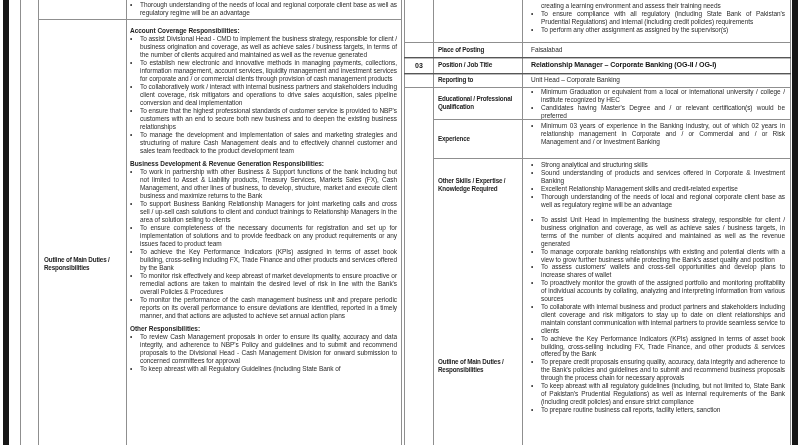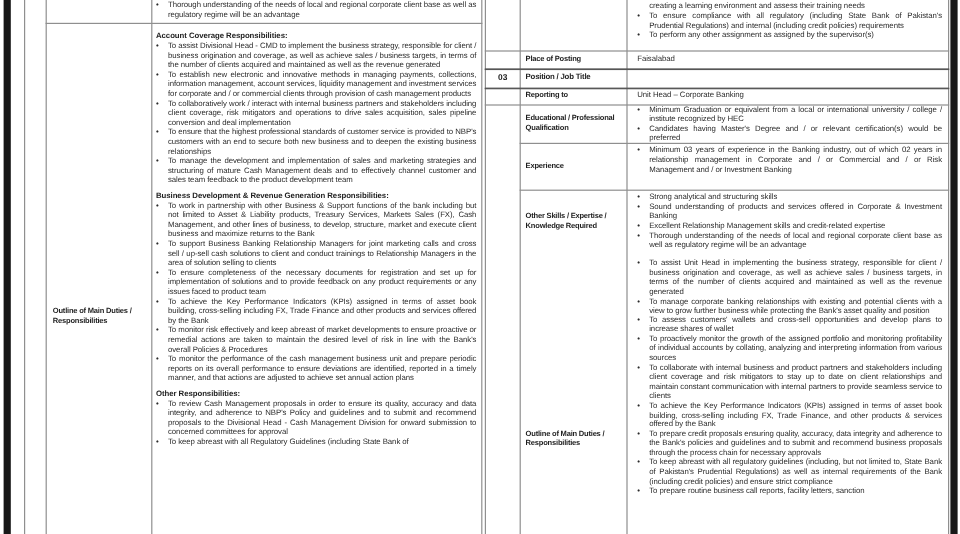--- a/index.html
+++ b/index.html
@@ -159,20 +159,21 @@
             <span class="bt">To perform any other assignment as assigned by the supervisor(s)</span>
           </div>
         </div>
     </div>
 
     <div class="cell lbl vcenter" style="left:30px; top:42px; width:88px; height:15px; padding-left:4px;">Place of Posting</div>
     <div class="cell content plain-value" style="left:119px; top:42px; width:267px; height:15px; padding-left:8px;">Faisalabad</div>
 
     <div class="cell num" style="left:1px; top:57px; width:28px; height:16px;">03</div>
     <div class="cell lbl vcenter" style="left:30px; top:57px; width:88px; height:16px; padding-left:4px; font-size:6.5px;">Position / Job Title</div>
+    <div class="cell pos-value" style="left:119px; top:57px; width:267px; height:16px; padding-left:8px;">Relationship Manager – Corporate Banking (OG-II / OG-I)</div>
 
     <div class="cell lbl vcenter" style="left:30px; top:73px; width:88px; height:14px; padding-left:4px;">Reporting to</div>
     <div class="cell content plain-value" style="left:119px; top:73px; width:267px; height:14px; padding-left:8px;">Unit Head – Corporate Banking</div>
 
     <div class="cell lbl vcenter" style="left:30px; top:87px; width:88px; height:32px; padding-left:4px;">Educational / Professional Qualification</div>
     <div class="cell content" style="left:119px; top:87px; width:267px; height:32px; padding:1px 5px 0 8px;">
         <div class="bi">
           <span class="dot">•</span>
           <span class="bt">Minimum Graduation or equivalent from a local or international university / college / institute recognized by HEC</span>
         </div>

